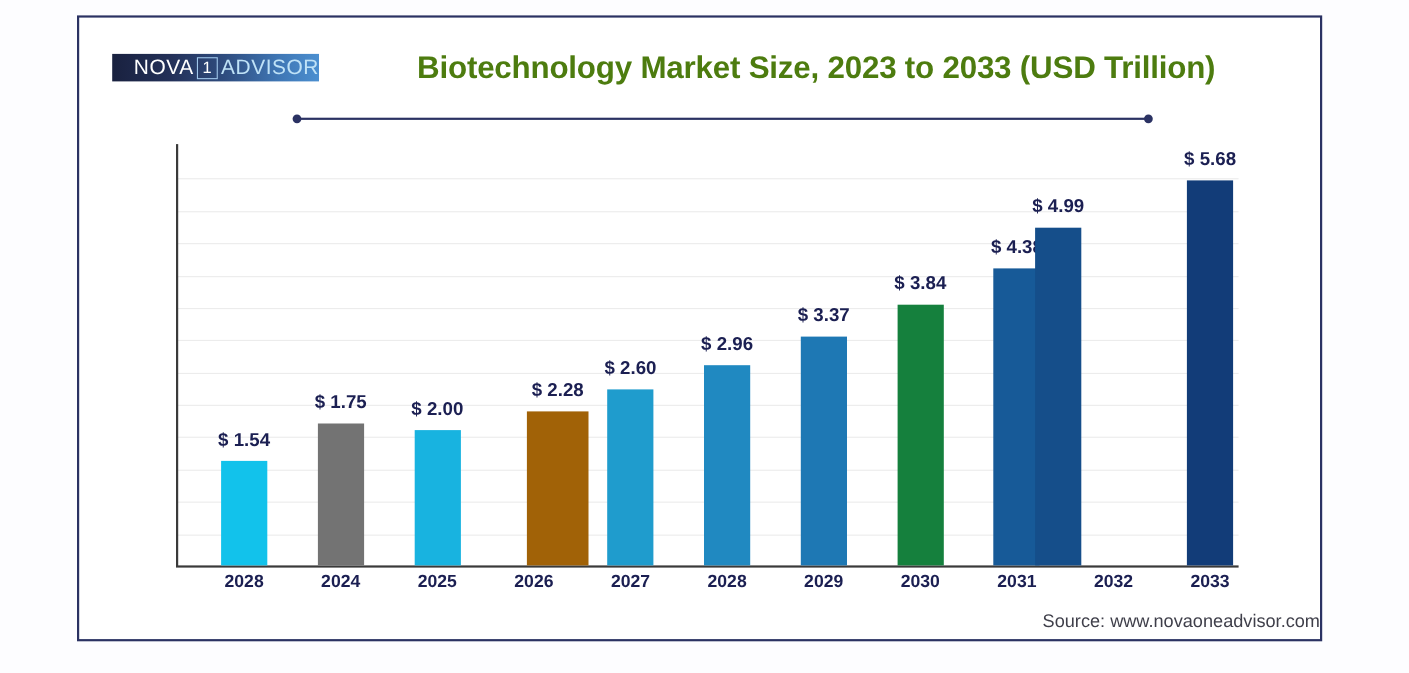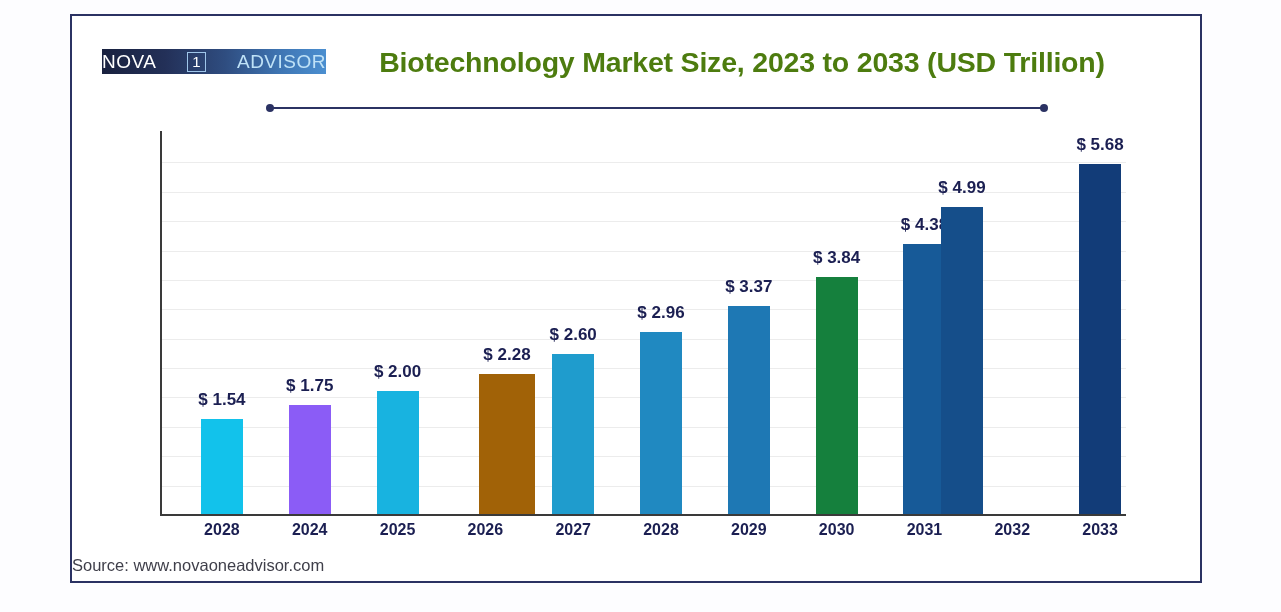--- a/index.html
+++ b/index.html
@@ -32,26 +32,26 @@
     border: 2px solid #2b3263;
     background: #ffffff;
     box-sizing: border-box;
   }
 
   
   .logo {
     position: absolute;
     left: 30px;
     top: 33px;
-    width: 224px;
+    width: 188px;
     height: 25px;
     background: linear-gradient(90deg, #19213f 0%, #233058 28%, #2f4d80 55%, #3f76b4 80%, #4b8fd0 100%);
     display: flex;
     align-items: center;
-    justify-content: space-between;
+    justify-content: flex-end;
     letter-spacing: 0.5px;
   }
   .logo-nova {
     color: #ffffff;
     font-size: 19px;
     font-weight: 400;
     line-height: 1;
   }
   .logo-one {
     color: #ffffff;
@@ -184,21 +184,21 @@
     color: #1b1f52;
     transform: translateX(-50%);
     white-space: nowrap;
   }
 
   .source {
     position: absolute;
     left: 0;
     top: 540px;
     width: 1128px;
-    text-align: left;
+    text-align: right;
     font-size: 16.5px;
     color: #3f3f4a;
   }
 </style>
 </head>
 <body>
 
 <div id="infographic">
   <div class="frame">
 
@@ -230,21 +230,21 @@
           <div class="gridline" style="top: 294px;"></div>
           <div class="gridline" style="top: 323px;"></div>
           <div class="gridline" style="top: 353px;"></div>
         </div>
       <div class="y-axis"></div>
       <div class="x-axis"></div>
       <div class="bars" id="bars">
           <div class="bar" style="left: 40.9091px; width: 42px; height: 94.8839px; background: rgb(18, 194, 235);">
             <div class="bar-label">$ 1.54</div>
           </div>
-          <div class="bar" style="left: 128.727px; width: 42px; height: 109px; background: #8b5cf6;">
+          <div class="bar" style="left: 128.727px; width: 42px; height: 129px; background: #737373;">
             <div class="bar-label">$ 1.75</div>
           </div>
           <div class="bar" style="left: 216.545px; width: 42px; height: 123.226px; background: rgb(24, 179, 224);">
             <div class="bar-label">$ 2.00</div>
           </div>
           <div class="bar" style="left: 319px; width: 56px; height: 140.477px; background: #a16207;">
             <div class="bar-label">$ 2.28</div>
           </div>
           <div class="bar" style="left: 392.182px; width: 42px; height: 160.194px; background: rgb(31, 156, 205);">
             <div class="bar-label">$ 2.60</div>

